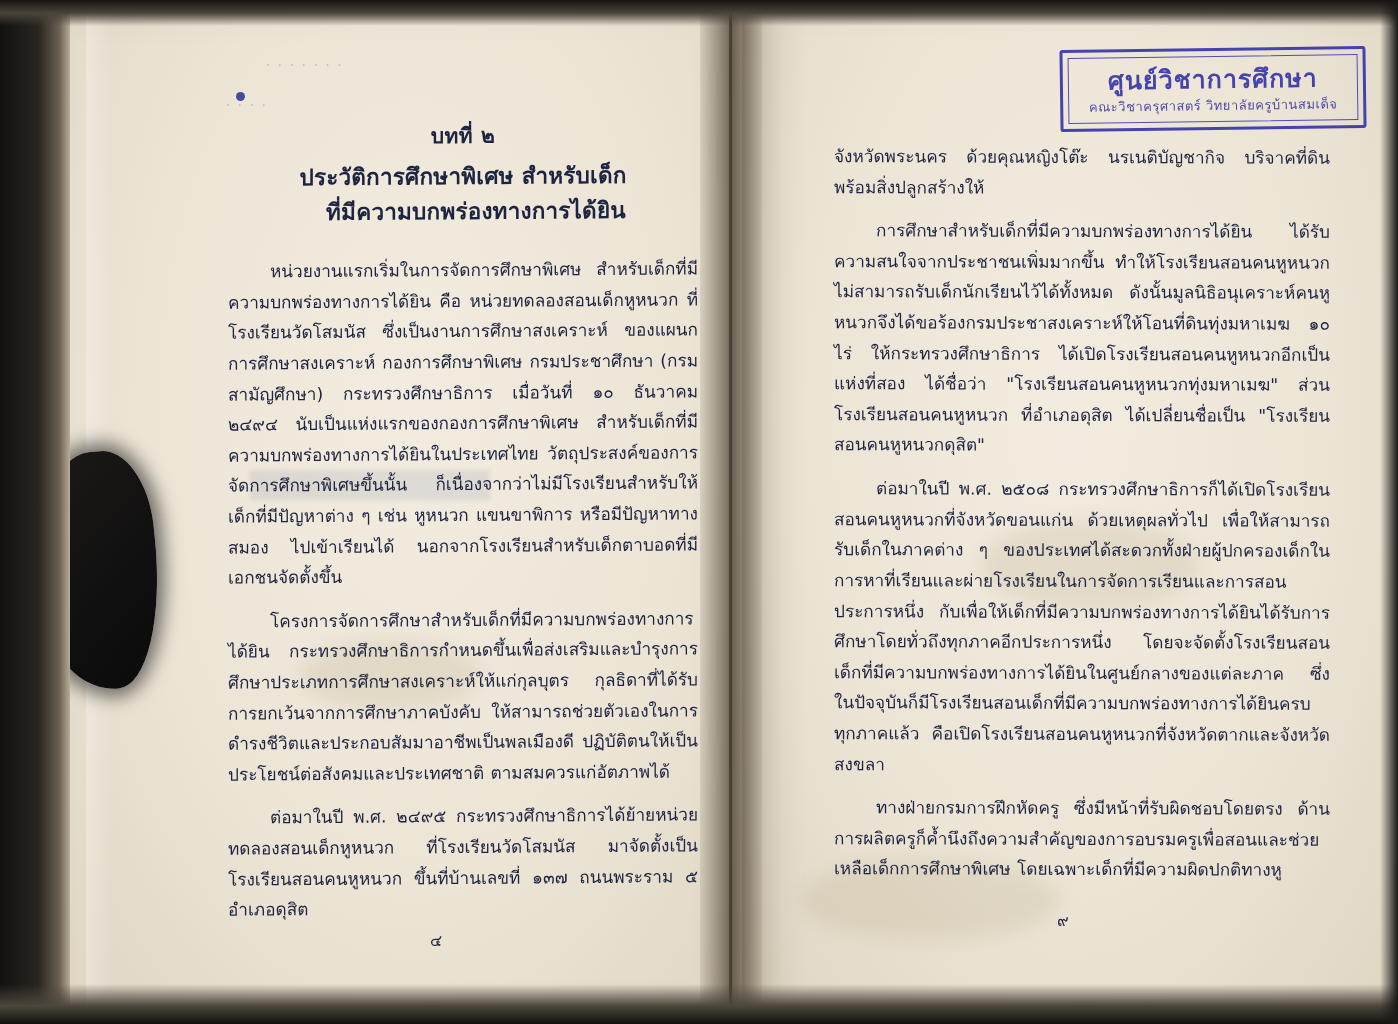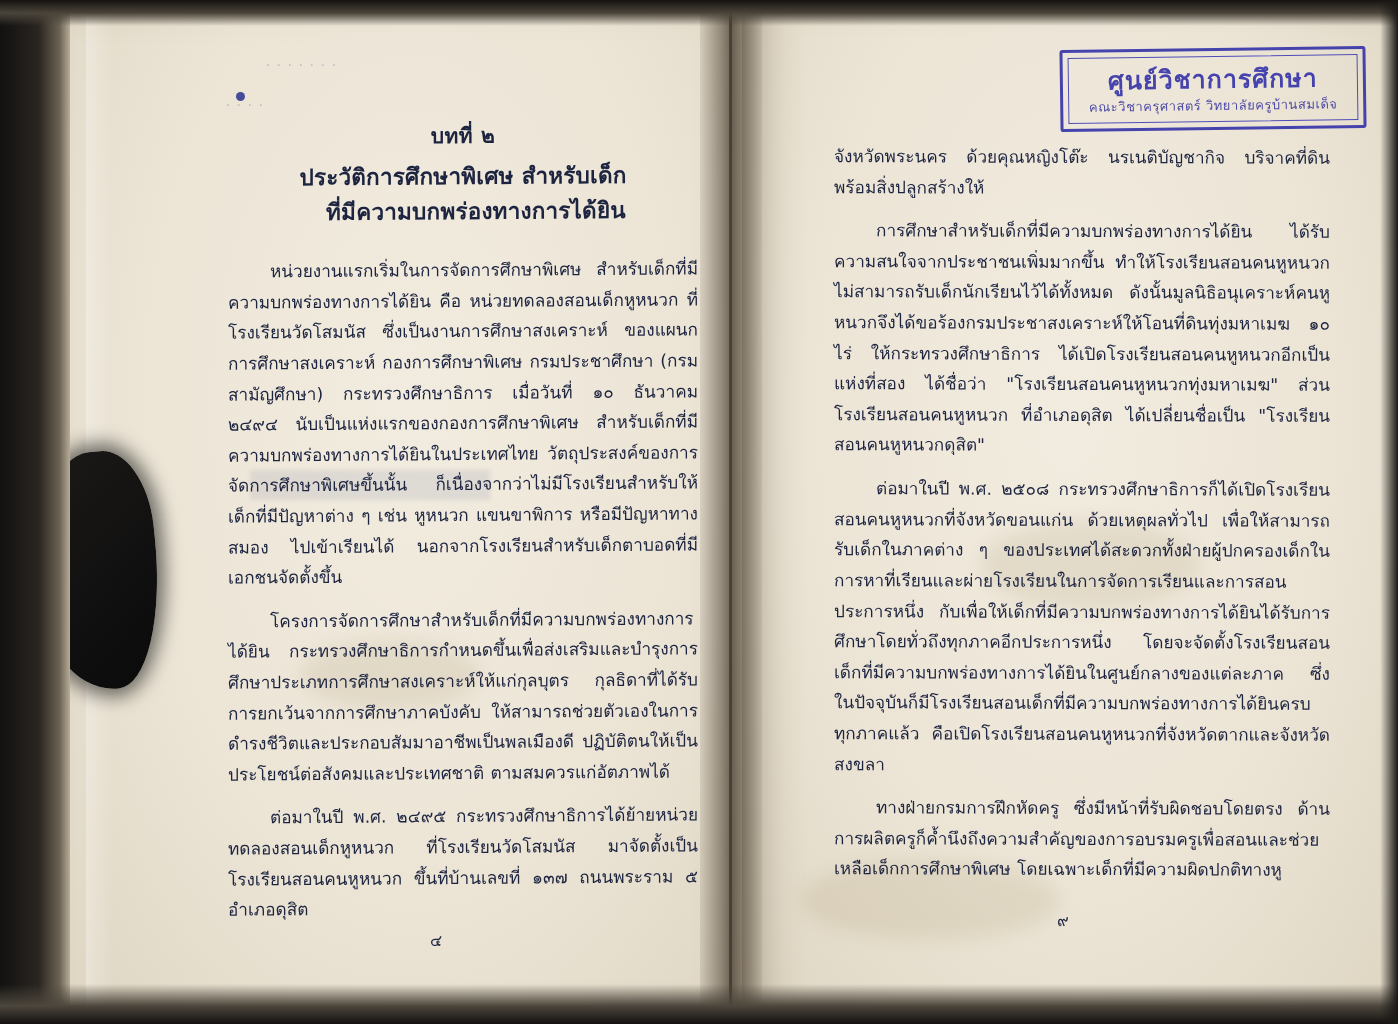--- a/index.html
+++ b/index.html
@@ -205,21 +205,20 @@
     font-size: 13px;
     letter-spacing: 0.5px;
   }
 
   
   .ghost {
     position: absolute;
     color: rgba(70,80,120,0.28);
     font-size: 14px;
     letter-spacing: 2px;
-    font-family: Liberation Serif, serif;
   }
   #ghost-1 { left: 264px; top: 56px; width: 200px; }
   #ghost-2 { left: 224px; top: 96px; width: 120px; }
   .ink-blob {
     position: absolute;
     left: 236px;
     top: 92px;
     width: 9px;
     height: 9px;
     background: #27308f;

